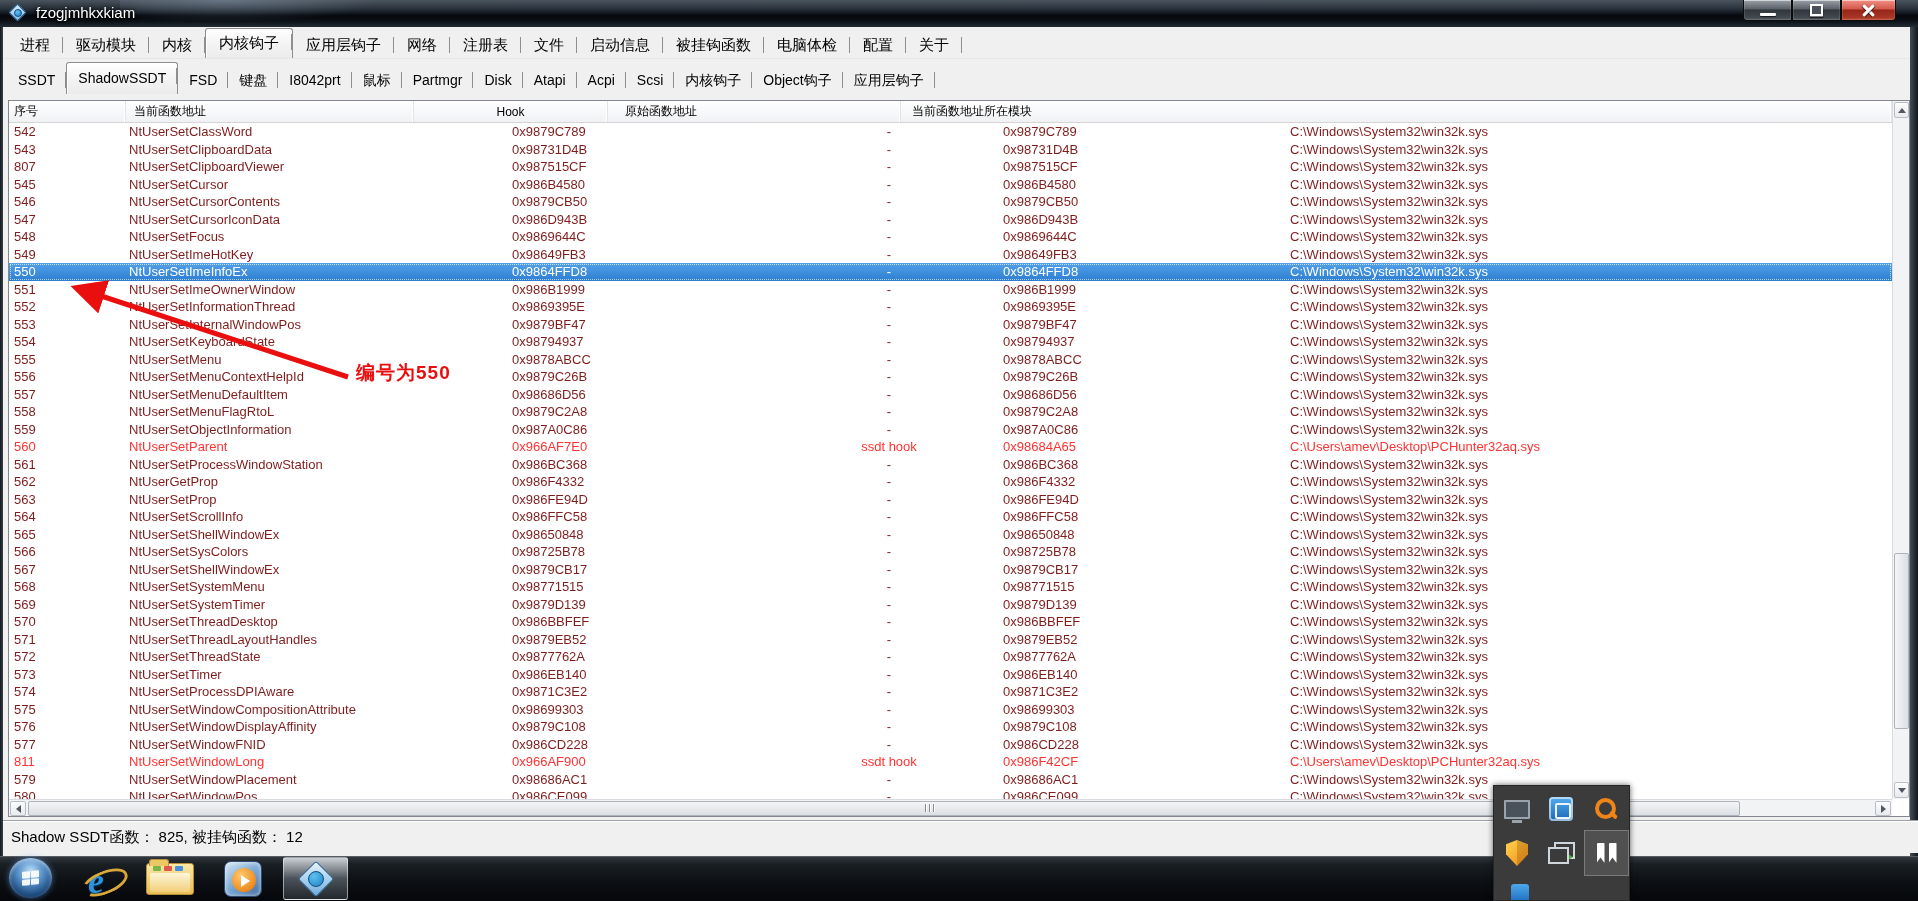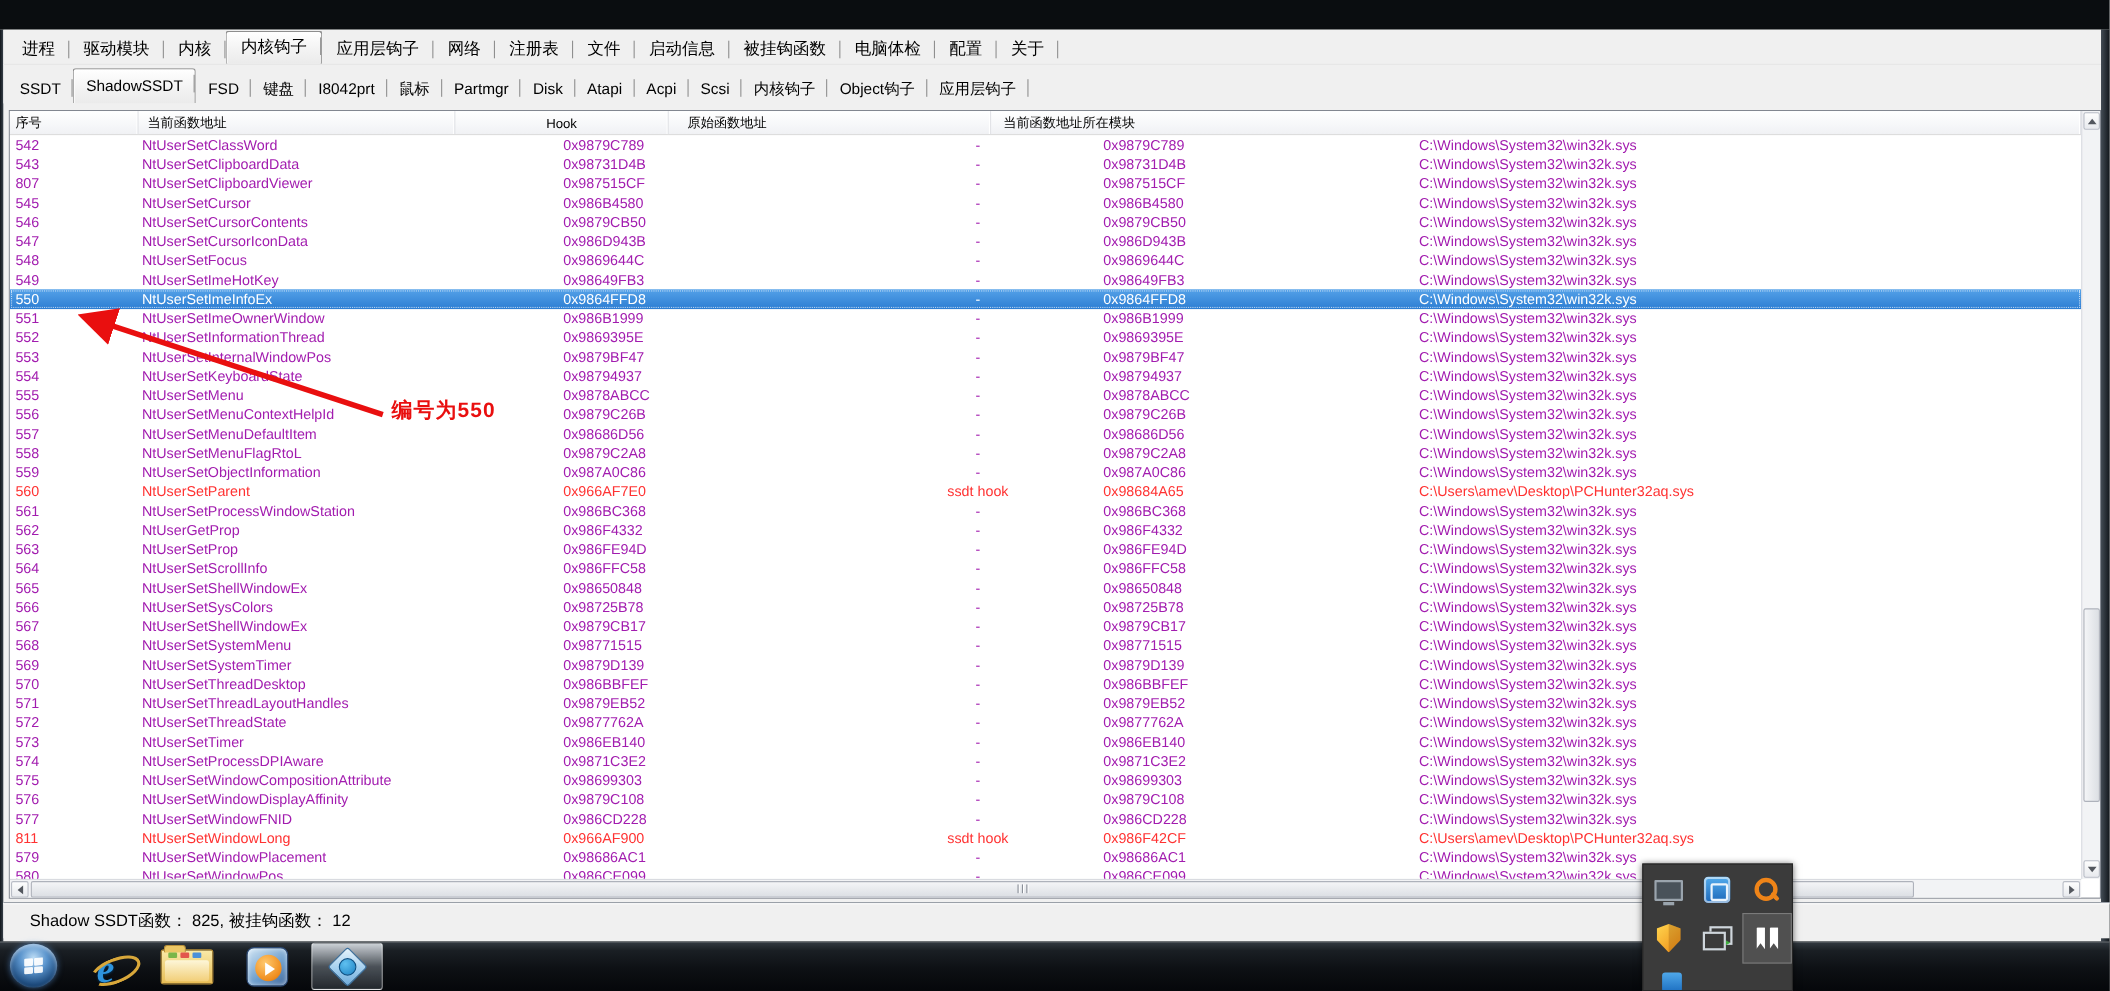--- a/index.html
+++ b/index.html
@@ -49,21 +49,21 @@
     border-radius:3px 3px 0 0;height:30px;line-height:28px;z-index:2;box-shadow:1px 0 0 rgba(255,255,255,.8) inset}
   .tabbar .tab.active{height:32px;line-height:30px}
 
   
   .table-wrap{position:absolute;left:8px;top:73px;width:1902px;height:717px;background:#fff;border:1px solid #828790}
   .grid-header{position:absolute;left:0;top:0;right:17px;height:22px;display:flex;
     background:linear-gradient(#ffffff,#f6f7f9 60%,#f0f1f4);border-bottom:1px solid #d5d5d5}
   .hcell{height:100%;display:flex;align-items:center;font-size:12px;color:#000;border-right:1px solid #e2e3e7;
     box-shadow:-1px 0 0 #fff inset;overflow:hidden;white-space:nowrap}
   .grid-body{position:absolute;left:0;top:22px;right:17px;bottom:17px;overflow:hidden;background:#fff}
-  .row{display:flex;height:17.5px;align-items:center;font-size:13px;color:#a21caf;white-space:nowrap}
+  .row{display:flex;height:17.5px;align-items:center;font-size:13px;color:#7f1d1d;white-space:nowrap}
   .cell{height:100%;display:flex;align-items:center;overflow:hidden;white-space:nowrap}
   .c-idx {width:117px;padding-left:5px}
   .c-name{width:378px;padding-left:3px}
   .c-cur {width:288px;padding-left:8px}
   .c-hook{width:194px;justify-content:center}
   .c-orig{width:293px;padding-left:17px}
   .c-mod {flex:1;padding-left:11px}
   .row.selected{background:linear-gradient(#54a1e8,#2d7ed3);color:#fff;outline:1px dotted rgba(255,255,255,.65);outline-offset:-2px}
   .row.hooked{color:#ff3232}
 
@@ -81,21 +81,21 @@
   .hthumb{position:absolute;top:1px;height:15px;background:linear-gradient(#f4f5f7,#dcdfe4);border:1px solid #aeb2bb;border-radius:2px}
   .hgrip{position:absolute;top:4px;display:flex;gap:3px}
   .hgrip i{width:1px;height:8px;background:#8a8f98;box-shadow:1px 0 0 #fff}
 
   
   .annot-svg{position:absolute;left:0;top:0;width:1918px;height:829px;pointer-events:none;z-index:5}
   .annot-label{position:absolute;left:356px;top:333px;font-size:19px;font-weight:bold;color:#e90f0f;z-index:5;letter-spacing:1px}
 
   
   .statusbar{position:absolute;left:3px;right:0;top:793px;height:33px;background:#f0f0f0;
-    border-top:1px solid #9aa0a8;box-shadow:inset 0 1px 0 #fff;display:flex;align-items:center;padding-left:24px;
+    border-top:1px solid #9aa0a8;box-shadow:inset 0 1px 0 #fff;display:flex;align-items:center;padding-left:8px;
     font-size:15px;color:#000}
 
   
   .taskbar{position:absolute;left:0;top:856px;width:1918px;height:45px;
     background:linear-gradient(180deg,#343b42,#1a1f24 18%,#0d1014 55%,#05070a);box-shadow:inset 0 1px 0 rgba(255,255,255,.18)}
   .orb{position:absolute;left:9px;top:2px;width:43px;height:40px;border-radius:50%;
     background:radial-gradient(circle at 50% 32%,#bcdcf5 0%,#5a94cd 35%,#1d4a7c 70%,#0a1d33 100%);
     box-shadow:inset 0 2px 4px rgba(255,255,255,.55),0 0 6px rgba(90,150,220,.6);display:flex;align-items:center;justify-content:center}
   .orb-flag{width:17px;height:14px;display:grid;grid-template:1fr 1fr / 1fr 1fr;gap:1px;transform:skewY(-5deg)}
   .orb-flag i{background:rgba(255,255,255,.92);border-radius:1px}
@@ -146,20 +146,38 @@
   .ico-screens .play{position:absolute;left:16px;top:10px;width:0;height:0;border:5px solid transparent;border-left:9px solid #3fae3f}
   .ico-bookmarks{display:flex;gap:4px}
   .ico-bookmarks i{width:8px;height:20px;background:#fff;clip-path:polygon(0 0,100% 0,100% 100%,50% 72%,0 100%);border-radius:1px}
   .ico-partial{position:absolute;left:17px;top:98px;width:18px;height:18px;border-radius:3px;background:linear-gradient(#4fa8ea,#1c6ec0)}
 </style>
 </head>
 <body>
 
 <div class="screen">
 
+  <div class="titlebar">
+    <div class="title-icon">
+        <span class="dia"></span>
+        <span class="dot"></span>
+      </div>
+    <div class="title-text">fzogjmhkxkiam</div>
+    <div class="win-btns">
+      <div class="win-btn min">
+          <span class="g-min"></span>
+        </div>
+      <div class="win-btn">
+          <span class="g-rest"></span>
+        </div>
+      <div class="win-btn close">
+          <span class="g-close"></span>
+        </div>
+    </div>
+  </div>
 
   <div class="winbody">
     <div class="edge-l"></div>
     <div class="edge-r"></div>
 
     <div class="menubar" id="menubar">
         <div class="tab">进程</div>
         <div class="tab">驱动模块</div>
         <div class="tab">内核</div>
         <div class="tab active">内核钩子</div>

